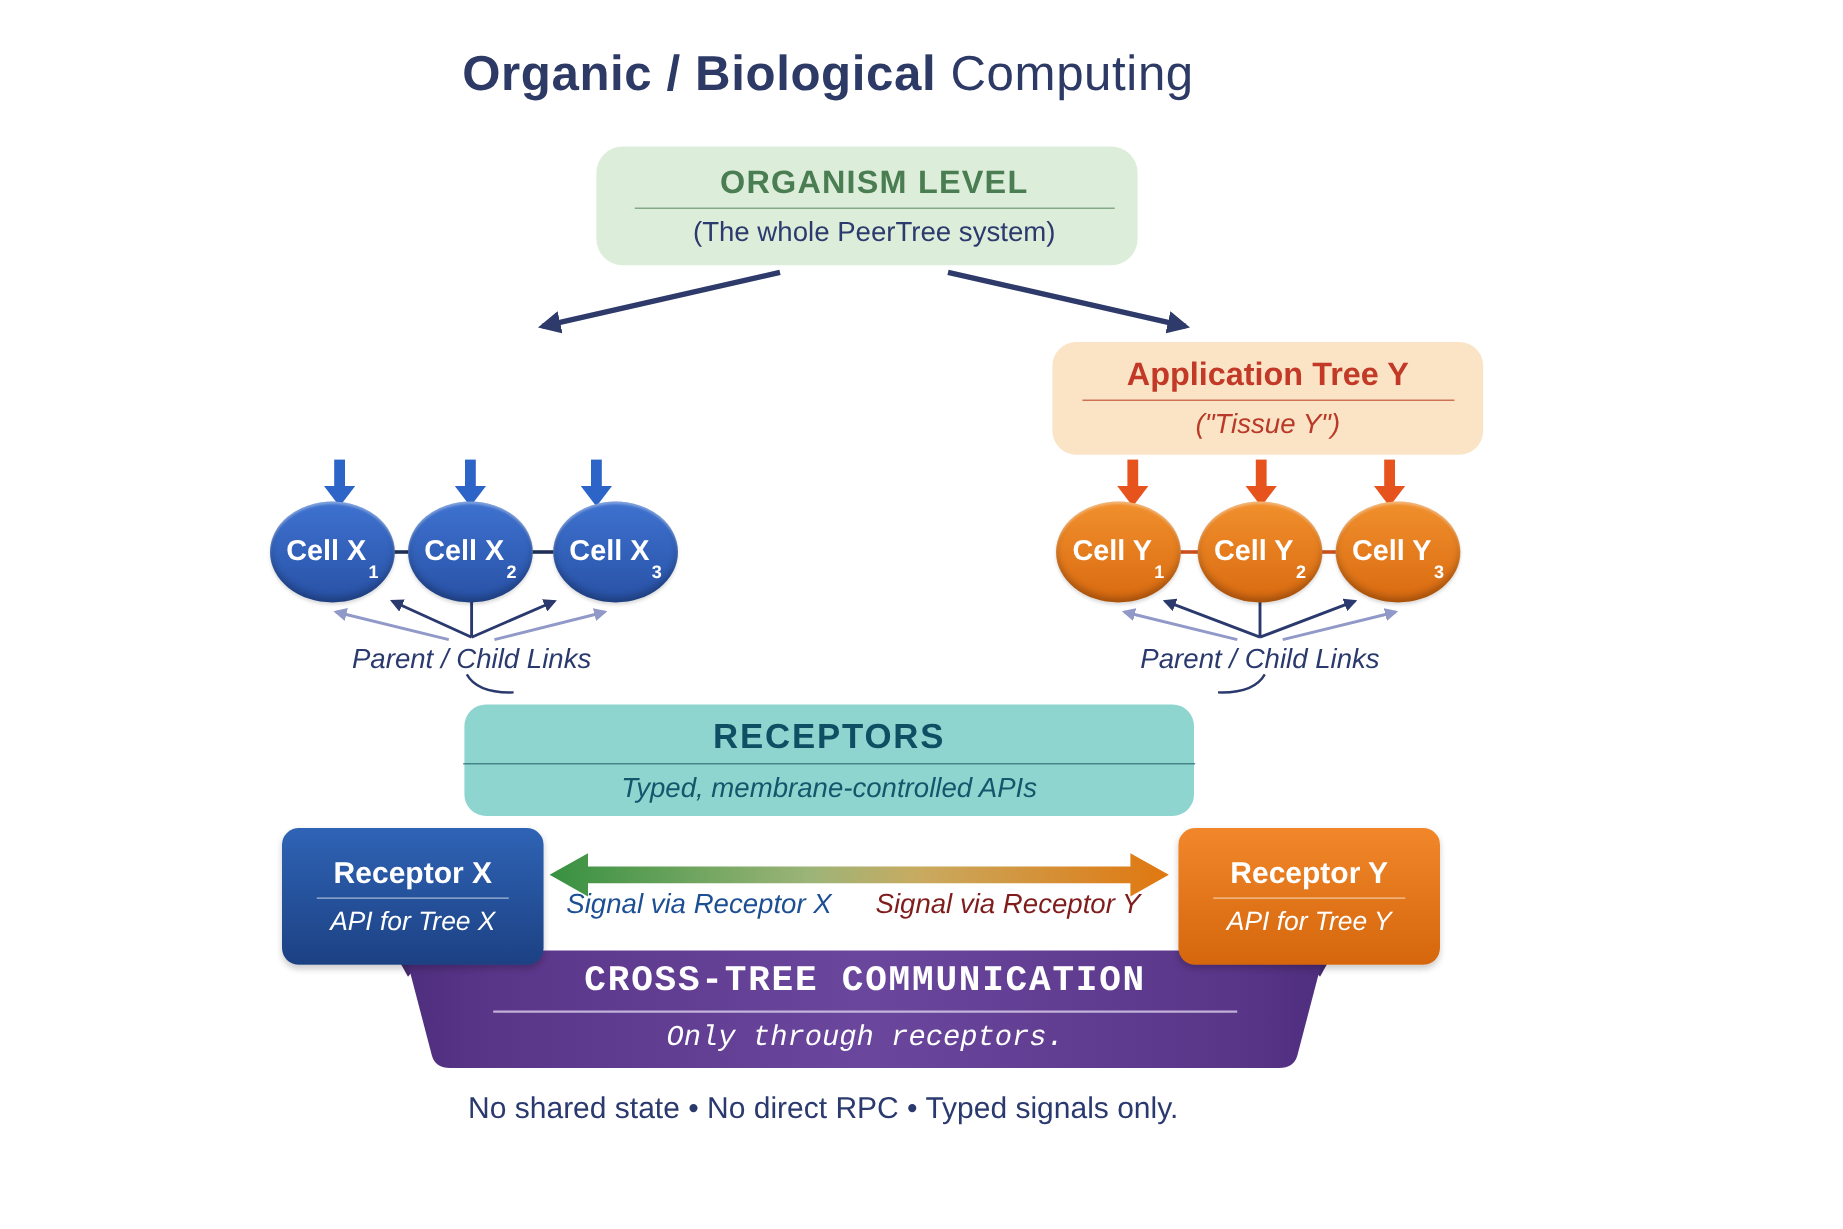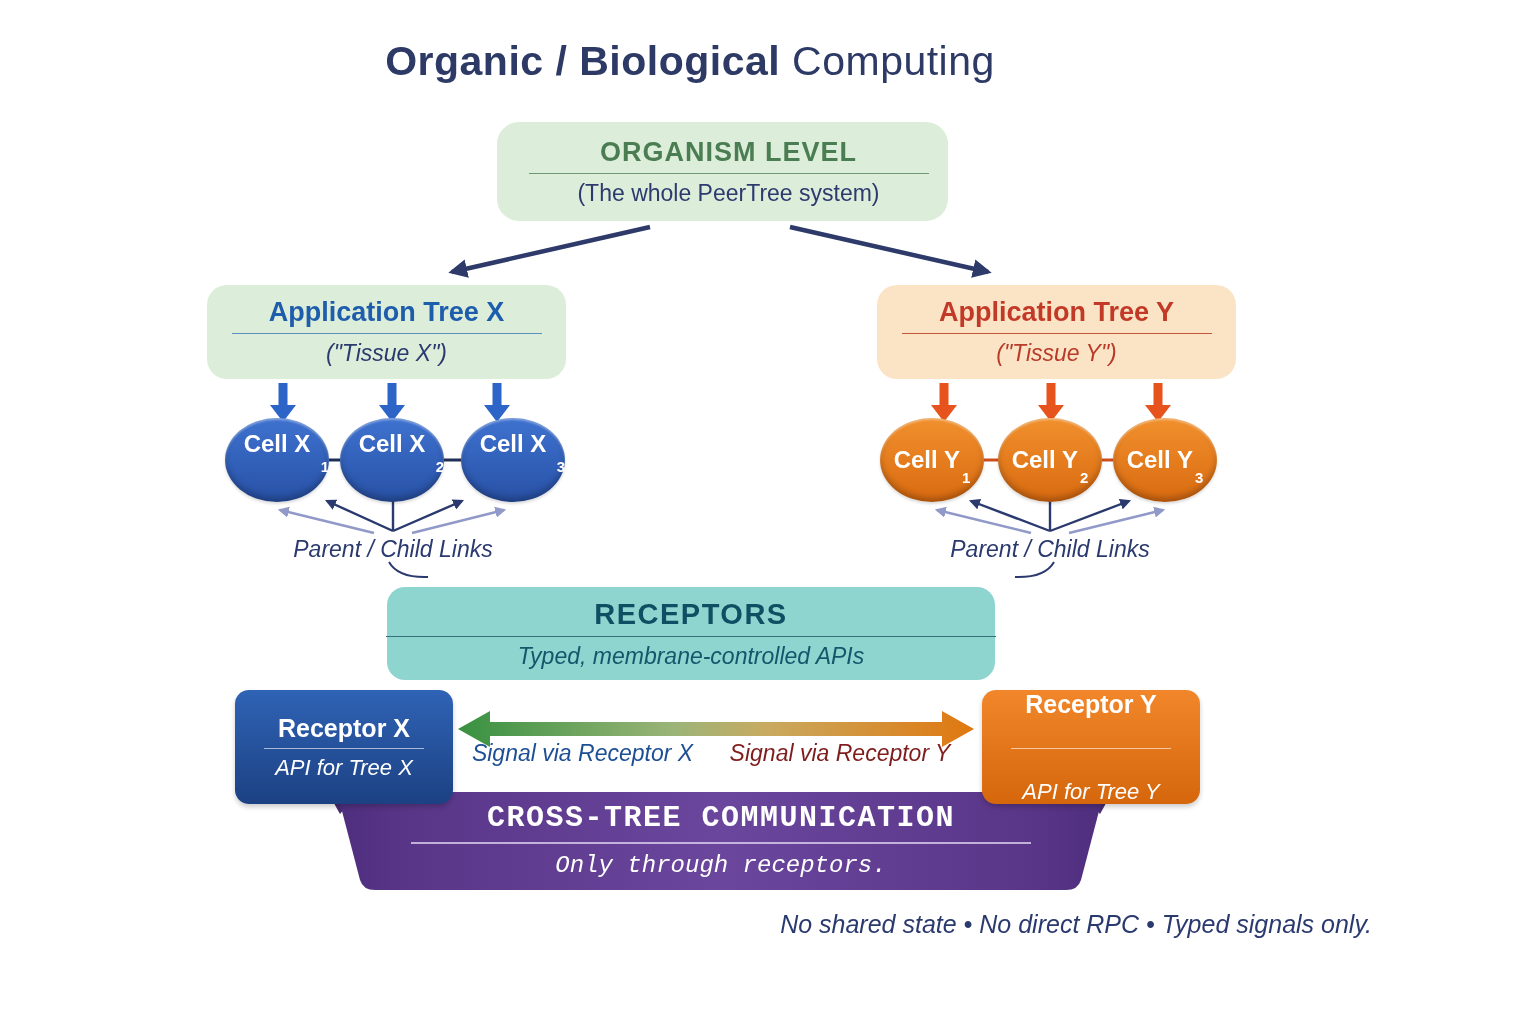--- a/index.html
+++ b/index.html
@@ -38,50 +38,50 @@
   .tree .sub{font-size:23px;font-style:italic;}
   .tree-x .sub{color:#2b3a6e;}
   .tree-y .sub{color:#b93a28;}
   
   .cell{
     position:absolute;width:104px;height:84px;border-radius:50%;
     display:flex;align-items:center;justify-content:center;z-index:2;
     color:#fff;font-weight:700;font-size:24px;
     box-shadow:inset 0 2px 2px rgba(255,255,255,.35), inset 0 -4px 6px rgba(0,0,0,.25), 0 2px 3px rgba(0,0,0,.15);
   }
-  .cell-blue{background:linear-gradient(180deg,#3e72d0,#2851a5);flex-direction:column;}
+  .cell-blue{background:linear-gradient(180deg,#3e72d0,#2851a5);}
   .cell-orange{background:linear-gradient(180deg,#f1902d,#d96a10);}
   .cell .sb{font-size:15px;align-self:flex-end;margin:0 0 16px 2px;}
   .links-label{
     width:280px;text-align:center;font-size:23px;font-style:italic;color:#2b3a6e;z-index:2;
   }
   
   .receptors{left:387px;top:587px;width:608px;height:93px;background:#8ed5cf;border-radius:18px;}
   .receptors .ttl{font-size:29px;font-weight:700;color:#0f4f63;letter-spacing:1.5px;}
   .receptors .rule{width:610px;border-color:#35707c;}
   .receptors .sub{font-size:23px;font-style:italic;color:#14566b;}
   
   .receptor{width:218px;height:114px;top:690px;border-radius:14px;color:#fff;
     box-shadow:0 3px 5px rgba(0,0,0,.2);}
   .receptor .ttl{font-size:25px;font-weight:700;}
   .receptor .rule{width:160px;border-color:rgba(255,255,255,.6);}
   .receptor .sub{font-size:22px;font-style:italic;}
   .receptor-x{left:235px;background:linear-gradient(180deg,#2f63b5,#1c4183);}
-  .receptor-y{left:982px;background:linear-gradient(180deg,#f1872a,#d5660c);gap:24px;}
+  .receptor-y{left:982px;background:linear-gradient(180deg,#f1872a,#d5660c);}
   .signal-label{top:740px;font-size:23px;font-style:italic;text-align:center;z-index:2;}
   .signal-x{left:455px;width:255px;color:#1d4f94;}
   .signal-y{left:710px;width:260px;color:#7f1d1d;}
   
   .ribbon-text{left:360px;top:801px;width:722px;text-align:center;color:#ffffff;z-index:3;font-family:Liberation Mono, monospace;}
   .ribbon-text .ttl{font-size:30px;font-weight:700;letter-spacing:1.5px;}
   .ribbon-text .rule{width:620px;border-bottom:2px solid rgba(228,218,243,.75);margin:7px auto 8px;}
   .ribbon-text .sub{font-size:24px;font-style:italic;}
   .footer-note{
-    left:0;top:910px;width:1372px;text-align:right;
-    font-size:25px;font-style:italic;color:#2b3a6e;
+    left:0;top:910px;width:1372px;text-align:center;
+    font-size:25px;color:#2b3a6e;
   }
 </style>
 </head>
 <body>
 
 <div class="stage">
 
   <svg class="layer" width="1536" height="1024" viewBox="0 0 1536 1024">
     <defs>
       <marker id="ah-navy" viewBox="0 0 10 10" refX="8" refY="5" markerWidth="4.2" markerHeight="4.2" orient="auto">
@@ -174,25 +174,20 @@
   <div class="abs page-title">
     <span class="em">Organic / Biological</span><span class="rest"> Computing</span>
   </div>
 
   <div class="abs box organism">
     <div class="ttl">ORGANISM LEVEL</div>
     <div class="rule"></div>
     <div class="sub">(The whole PeerTree system)</div>
   </div>
 
-  <div class="abs box tree tree-x">
-    <div class="ttl">Application Tree X</div>
-    <div class="rule"></div>
-    <div class="sub">("Tissue X")</div>
-  </div>
 
   <div class="abs box tree tree-y">
     <div class="ttl">Application Tree Y</div>
     <div class="rule"></div>
     <div class="sub">("Tissue Y")</div>
   </div>
 
   <div class="cell cell-blue" style="left:225px;top:418px;">
     <span>Cell X</span>
       <span class="sb">1</span>

